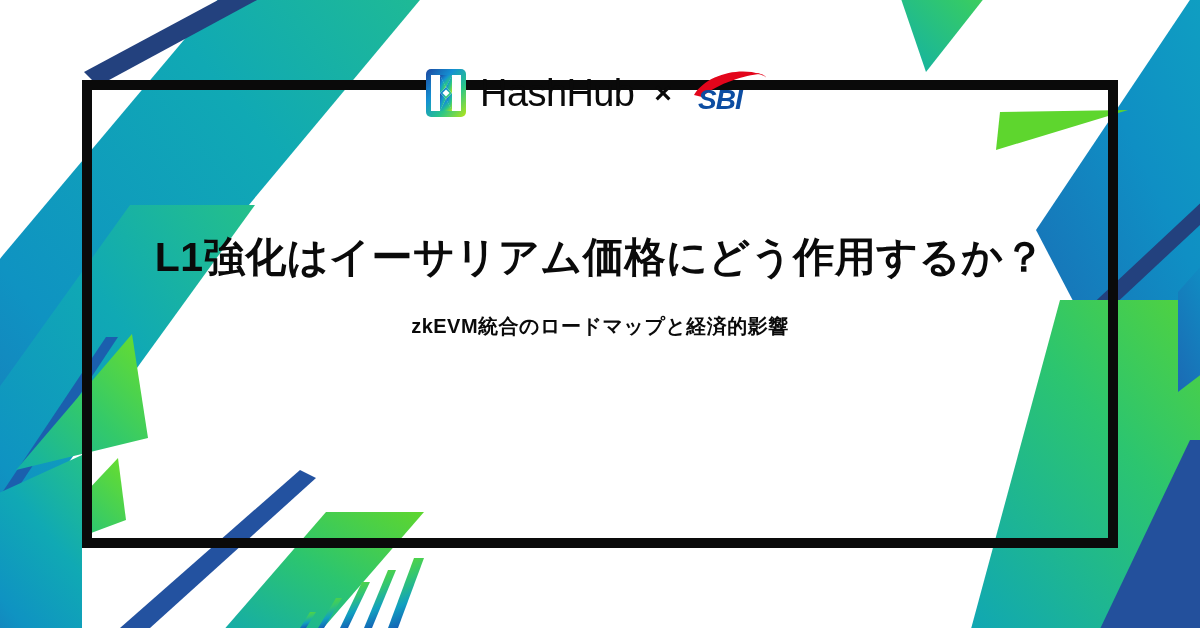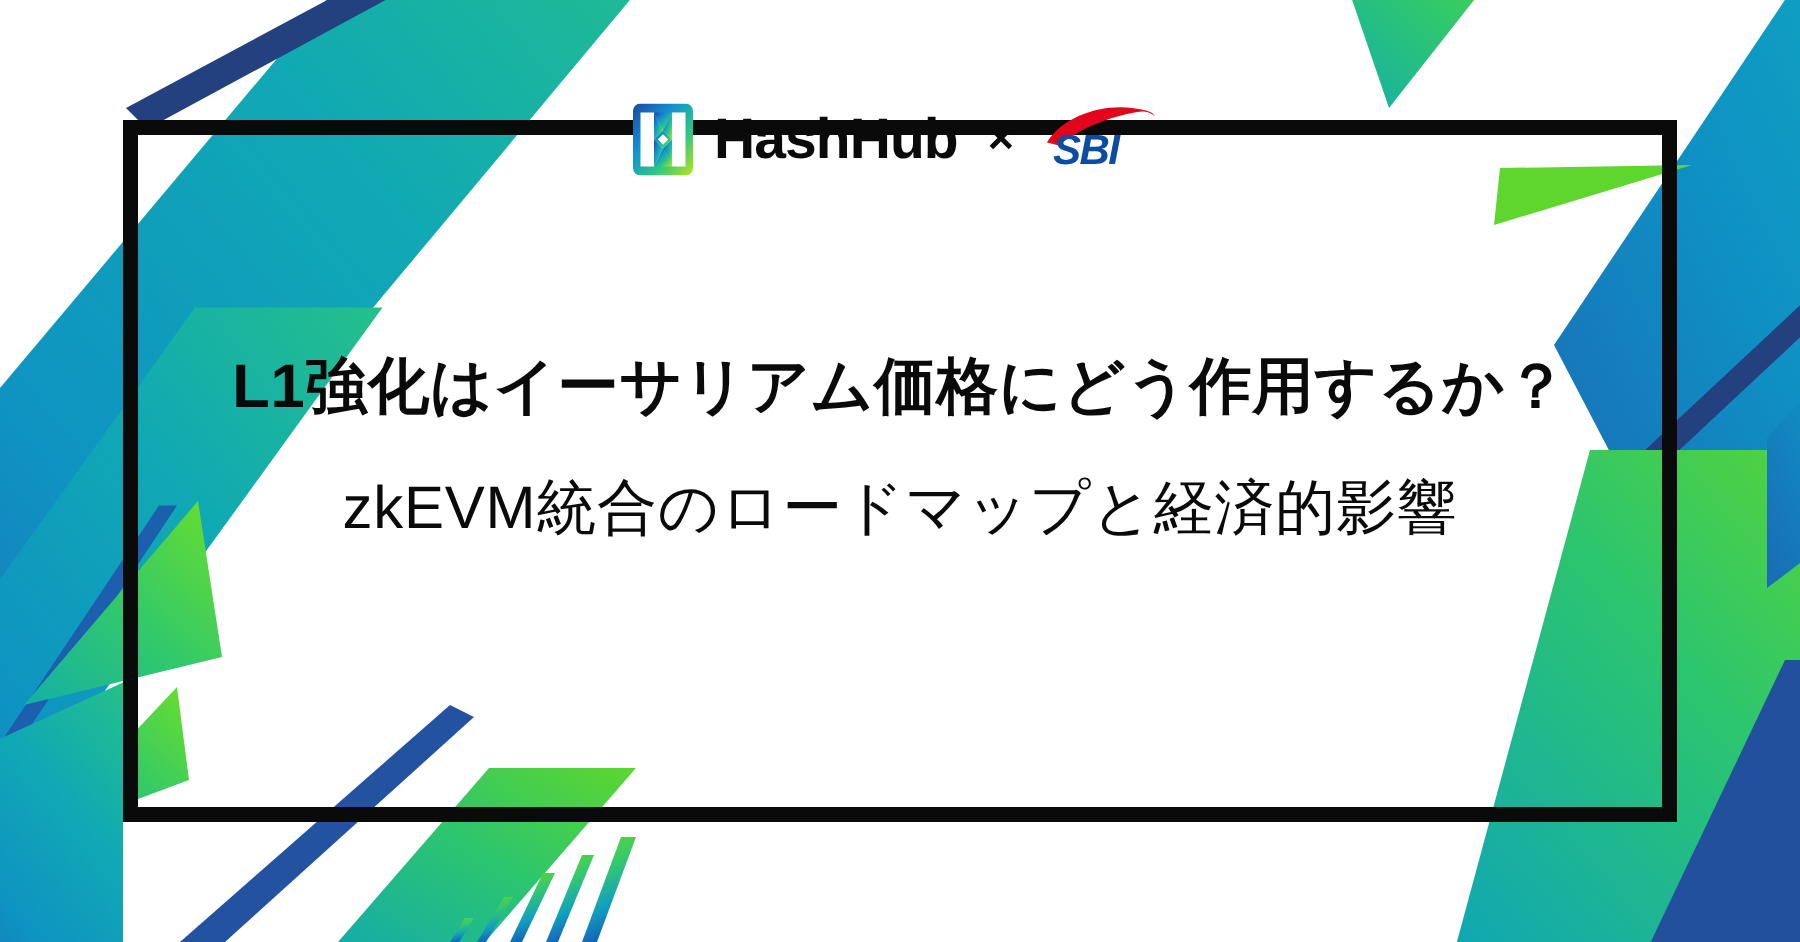--- a/index.html
+++ b/index.html
@@ -43,21 +43,21 @@
     gap:14px;
     z-index:20;
   }
   .hh-mark {
     width:40px; height:48px;
     flex:0 0 auto;
     display:block;
   }
   .hh-word {
     font-size:38px;
-    font-weight:bold;
+    font-weight:normal;
     letter-spacing:-0.6px;
     color:#0a0a0a;
     line-height:1;
     white-space:nowrap;
   }
   .x-sep {
     font-size:30px;
     font-weight:bold;
     color:#0a0a0a;
     line-height:1;
@@ -86,22 +86,22 @@
   .title {
     font-size:41px;
     font-weight:bold;
     color:#0a0a0a;
     letter-spacing:0.5px;
     line-height:1.25;
     white-space:nowrap;
   }
   .subtitle {
     margin-top:30px;
-    font-size:40px;
-    font-weight:normal;
+    font-size:20px;
+    font-weight:bold;
     color:#0a0a0a;
     letter-spacing:0.5px;
     line-height:1.3;
     white-space:nowrap;
   }
 
   
   .bars { position:absolute; left:292px; top:556px; width:140px; height:72px; z-index:15; }
 </style>
 </head>

